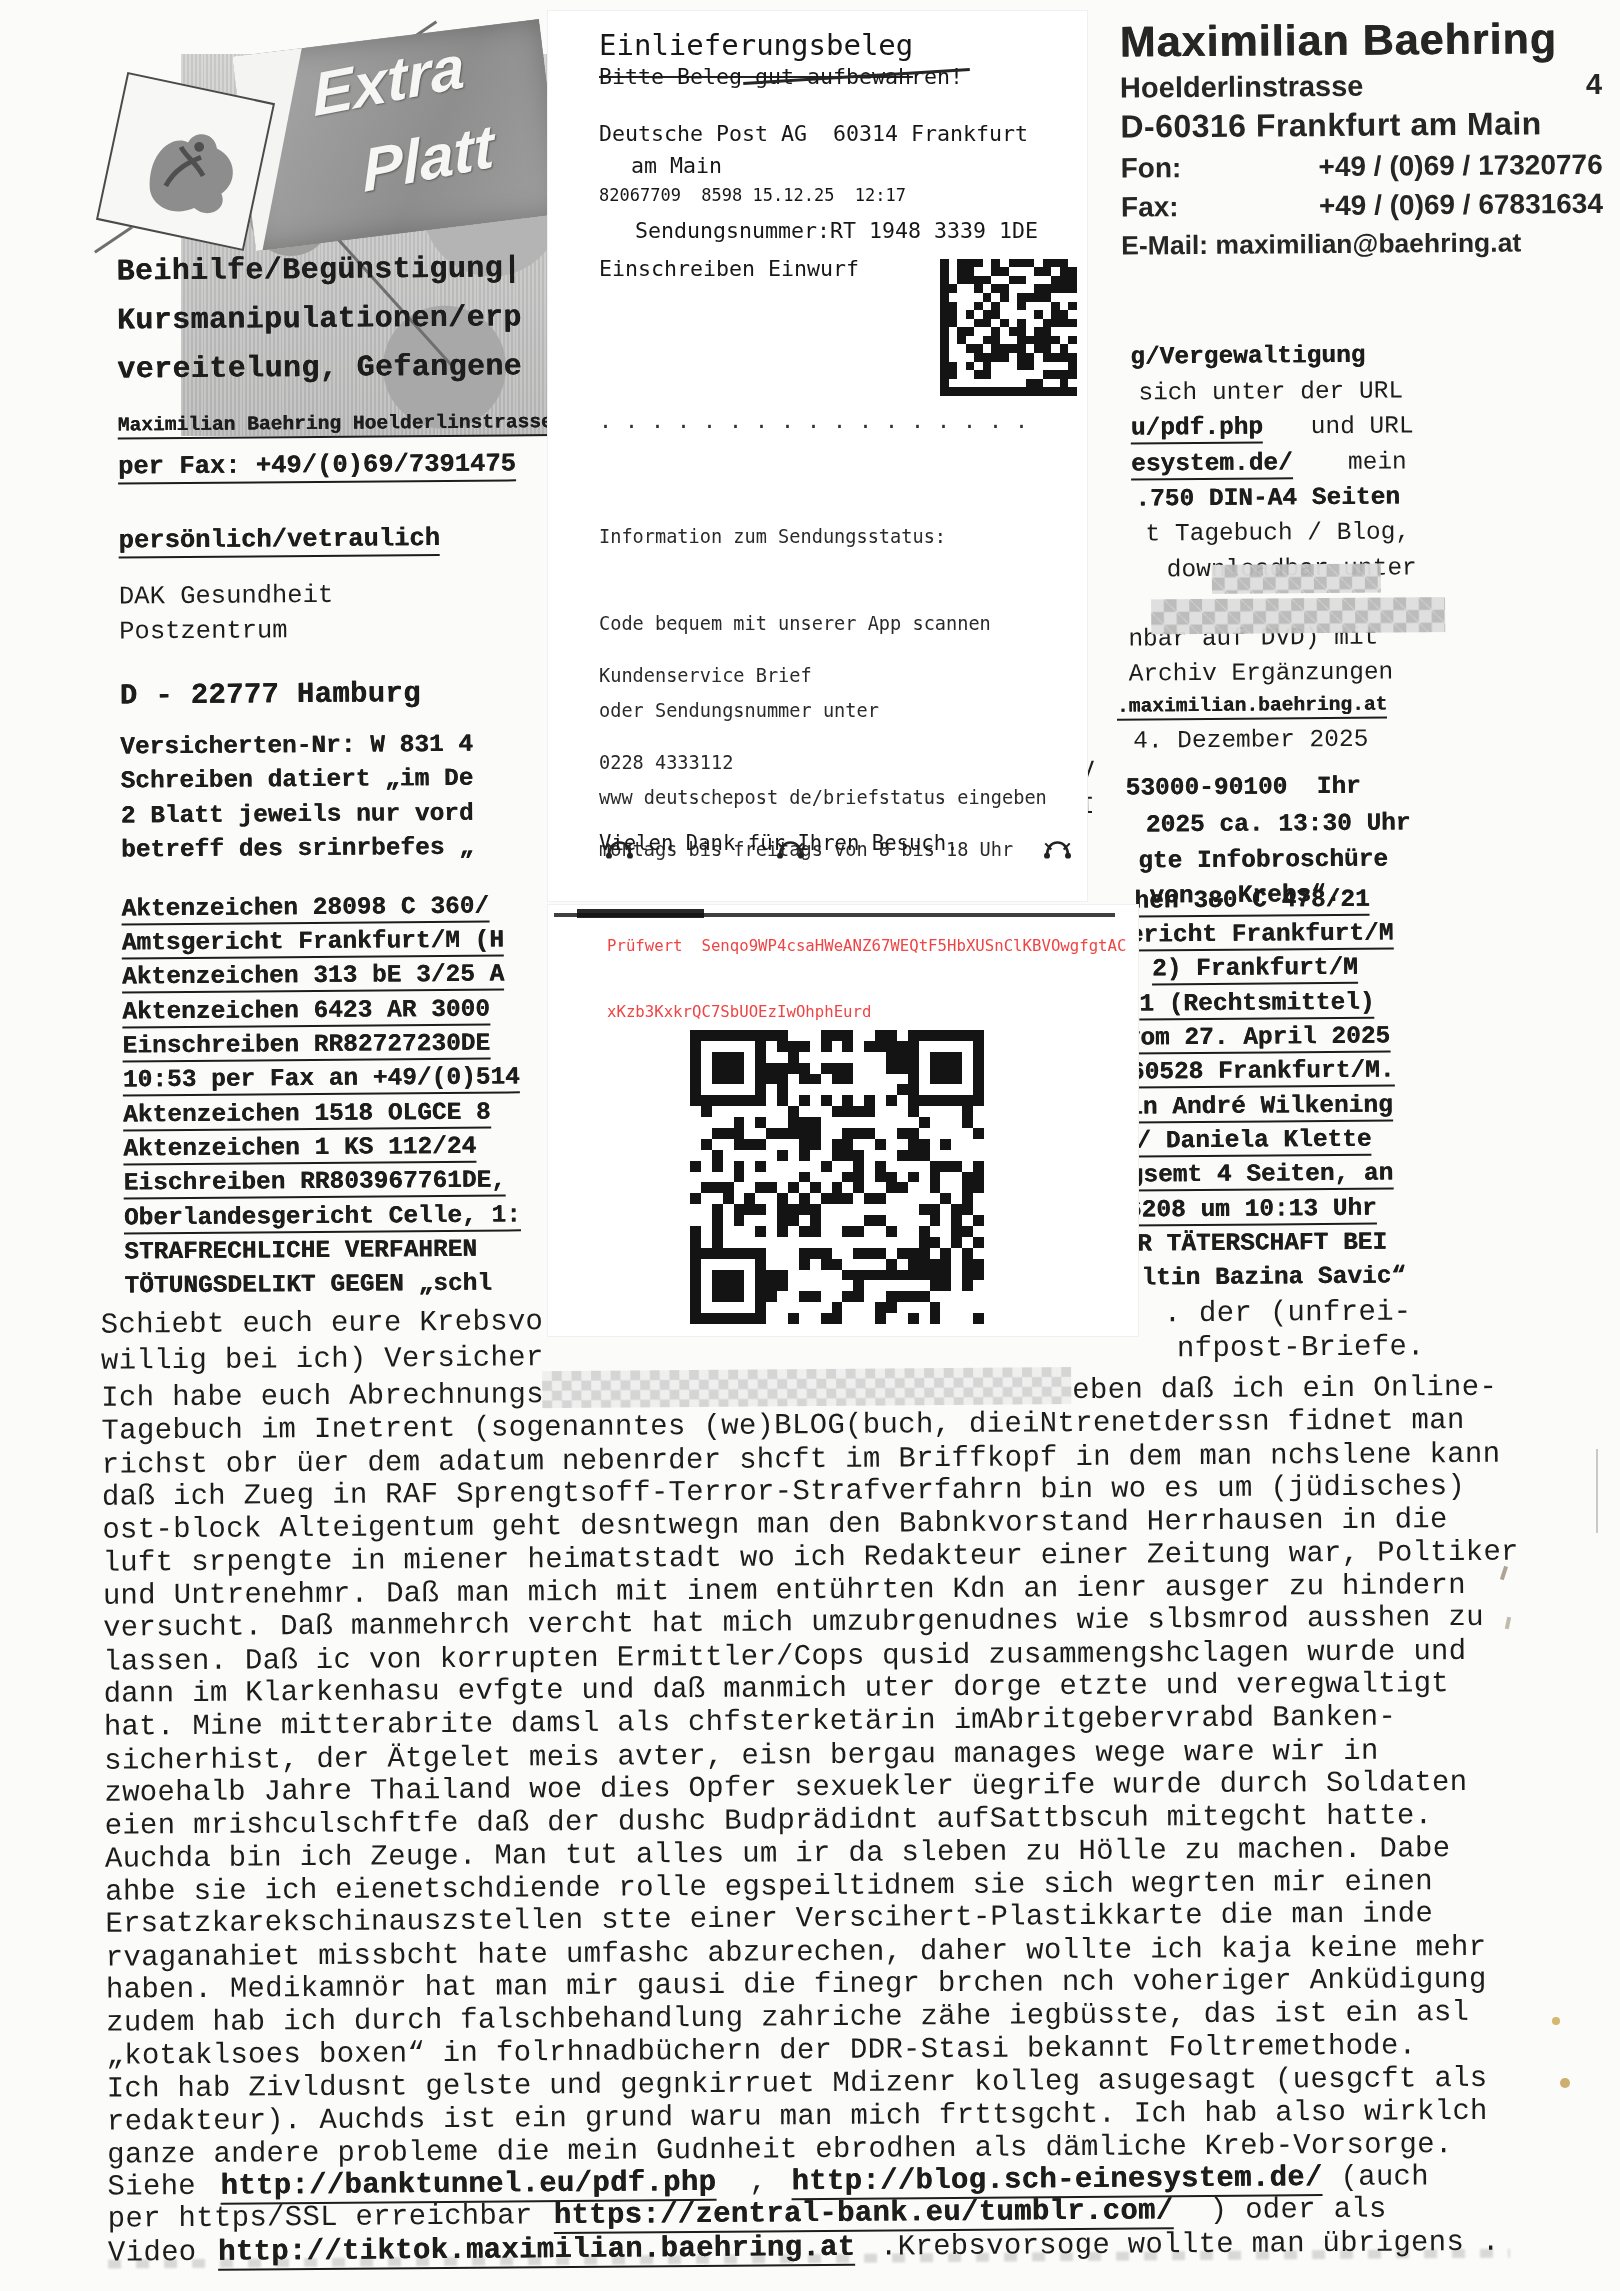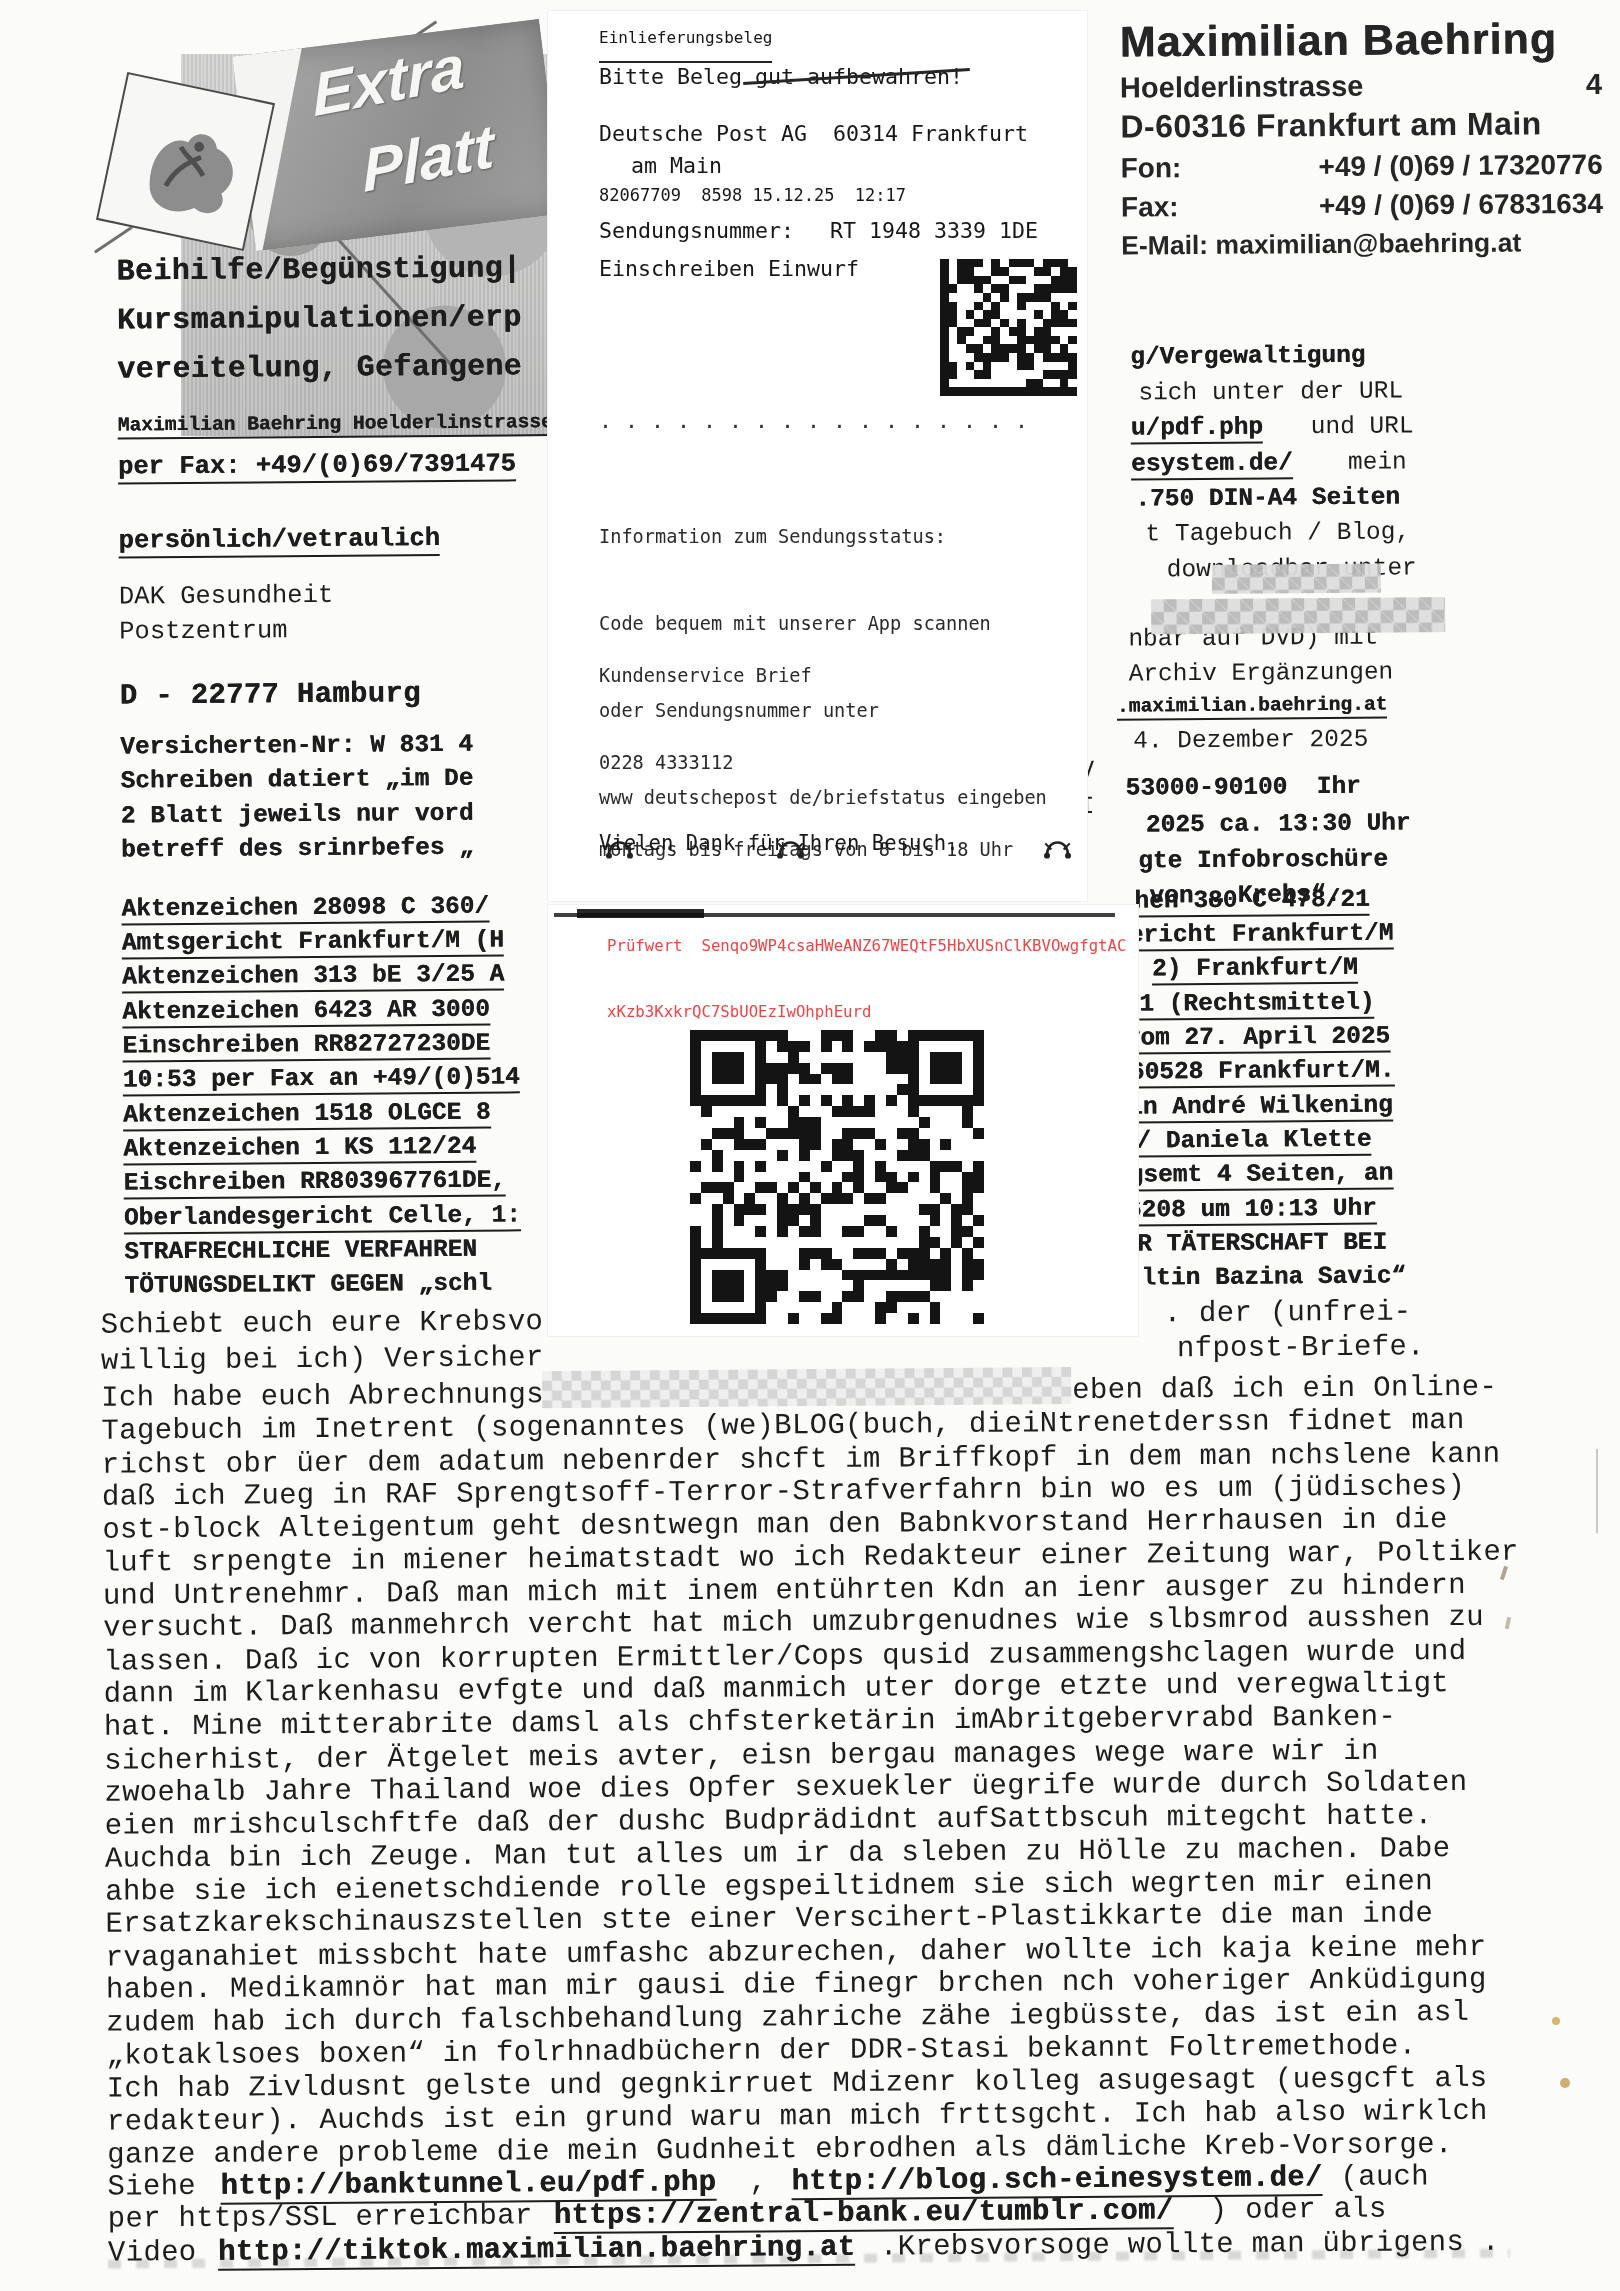--- a/index.html
+++ b/index.html
@@ -42,28 +42,28 @@
   .srow{display:flex;justify-content:space-between;font-size:29px;font-weight:bold;margin-top:5.9px;}
   .scity{font-size:32px;font-weight:bold;letter-spacing:0.5px;margin-top:3.9px;}
   .scontact{display:flex;justify-content:space-between;font-size:28px;font-weight:bold;margin-top:6.9px;}
   .semail{font-size:26.5px;font-weight:bold;margin-top:6.9px;}
   
   .receipt{position:absolute;background:#ffffff;z-index:4;font-family:"DejaVu Sans Mono",monospace;color:#171717;
     border:1px solid rgba(0,0,0,.06);}
   .r1{left:547px;top:9.8px;width:539px;height:890px;}
   .r2{left:547px;top:904px;width:590px;height:431px;}
   .r1 > div{position:absolute;left:51px;white-space:pre;}
-  .rtitle{top:17.6px;font-size:16px;border-bottom:2px solid #222;padding-bottom:14px;}
+  .rtitle{top:17.6px;font-size:29px;border-bottom:2px solid #222;padding-bottom:14px;}
   .rkeep{top:53px;font-size:21.6px;}
   .strike{position:relative;display:inline-block;}
   .strike::after{content:"";position:absolute;left:-6%;right:-3%;top:45%;height:2.9px;background:#262626;transform:rotate(-3.5deg);}
   .o1{top:110px;font-size:21.6px;text-align:right;}
   .o2{top:142px;font-size:21.6px;margin-left:32px;}
   .meta{top:174px;font-size:17px;}
-  .rtrack{top:207px;font-size:21.6px;width:439px;display:flex;justify-content:space-between;}
+  .rtrack{top:207px;font-size:21.6px;width:439px;display:flex;justify-content:flex-end;}
   .prod{top:245px;font-size:21.6px;}
   .dm{left:392px !important;top:248px;width:137px;height:137px;display:grid;}
   .rdots{top:397px;font-size:21.6px;color:#333;}
   .rinfo{top:453px;font-size:18.6px;line-height:29px;color:#2a2a2a;}
   .rsvc{top:592px;font-size:18.6px;line-height:29px;color:#2a2a2a;}
   .rthx{top:755px;font-size:20.6px;line-height:31px;}
   .horns{top:821px;width:451px;height:39px;}
   .horns svg{position:absolute;top:0;}
   .r2 .smudge{position:absolute;left:5.9px;top:7.8px;width:561px;height:3.9px;background:#1e1e1e;opacity:.85;}
   .r2 .smudge2{position:absolute;left:29px;top:3.9px;width:127px;height:8.8px;background:#111;opacity:.9;}

